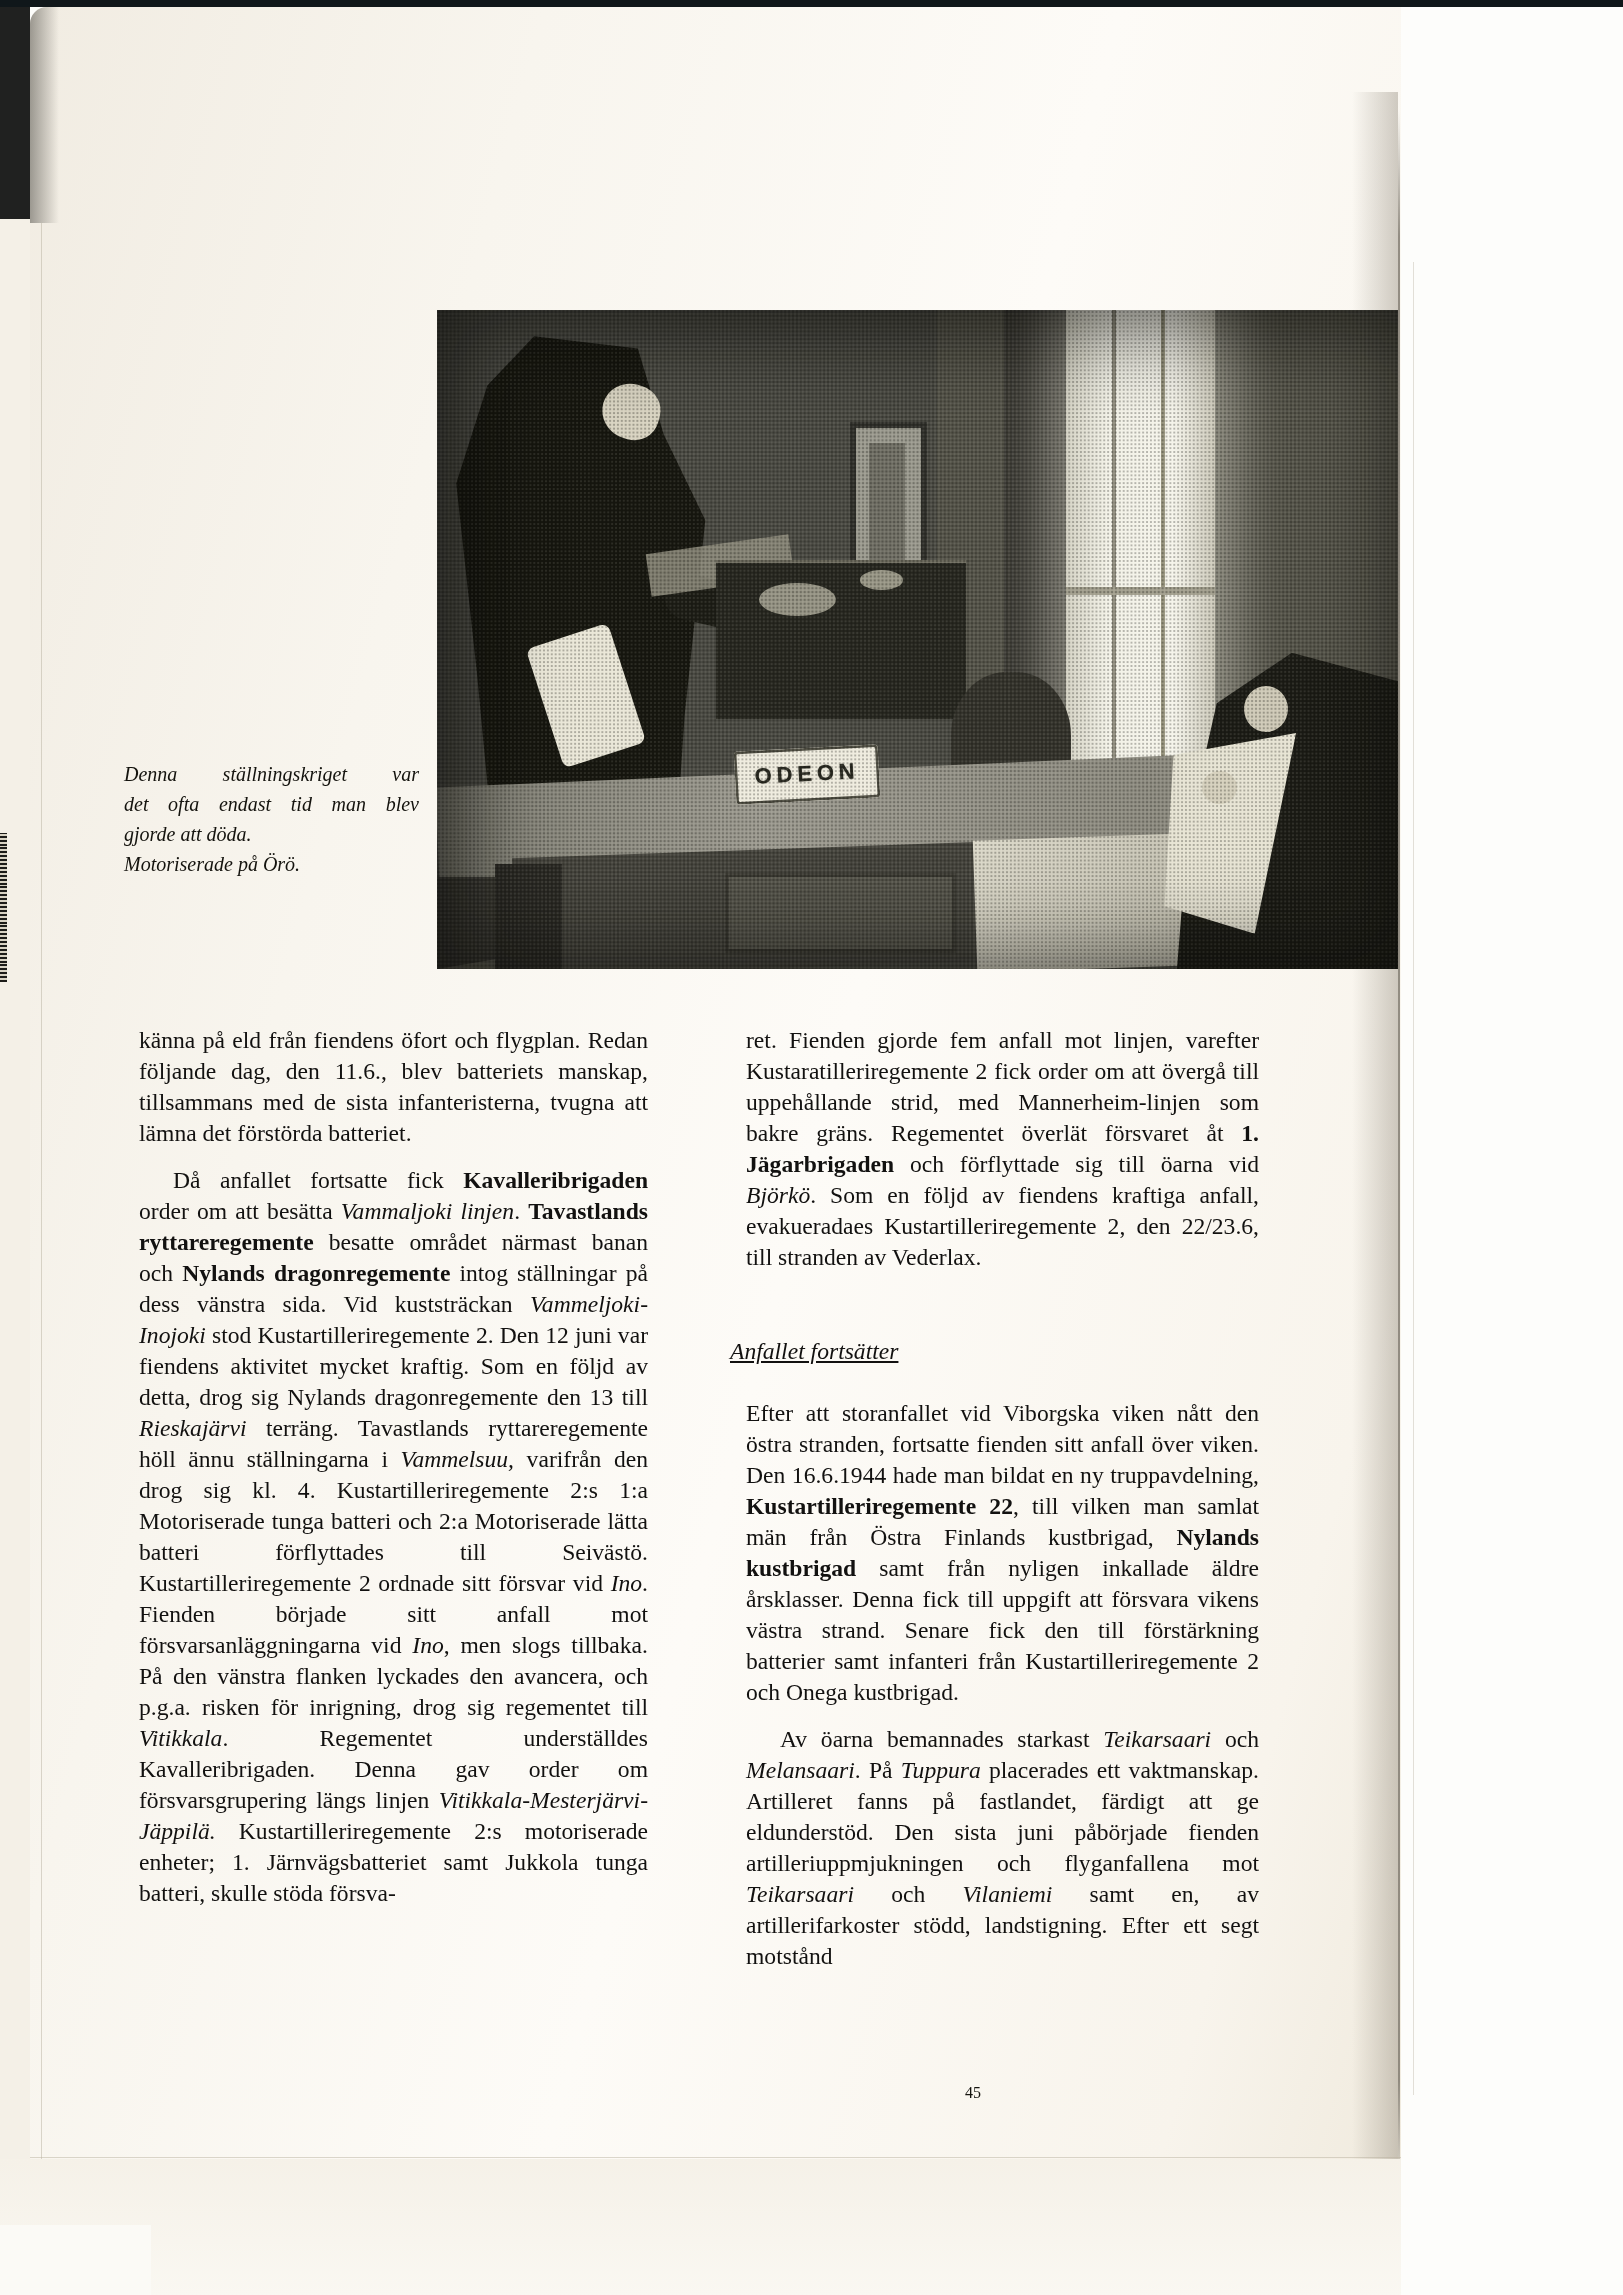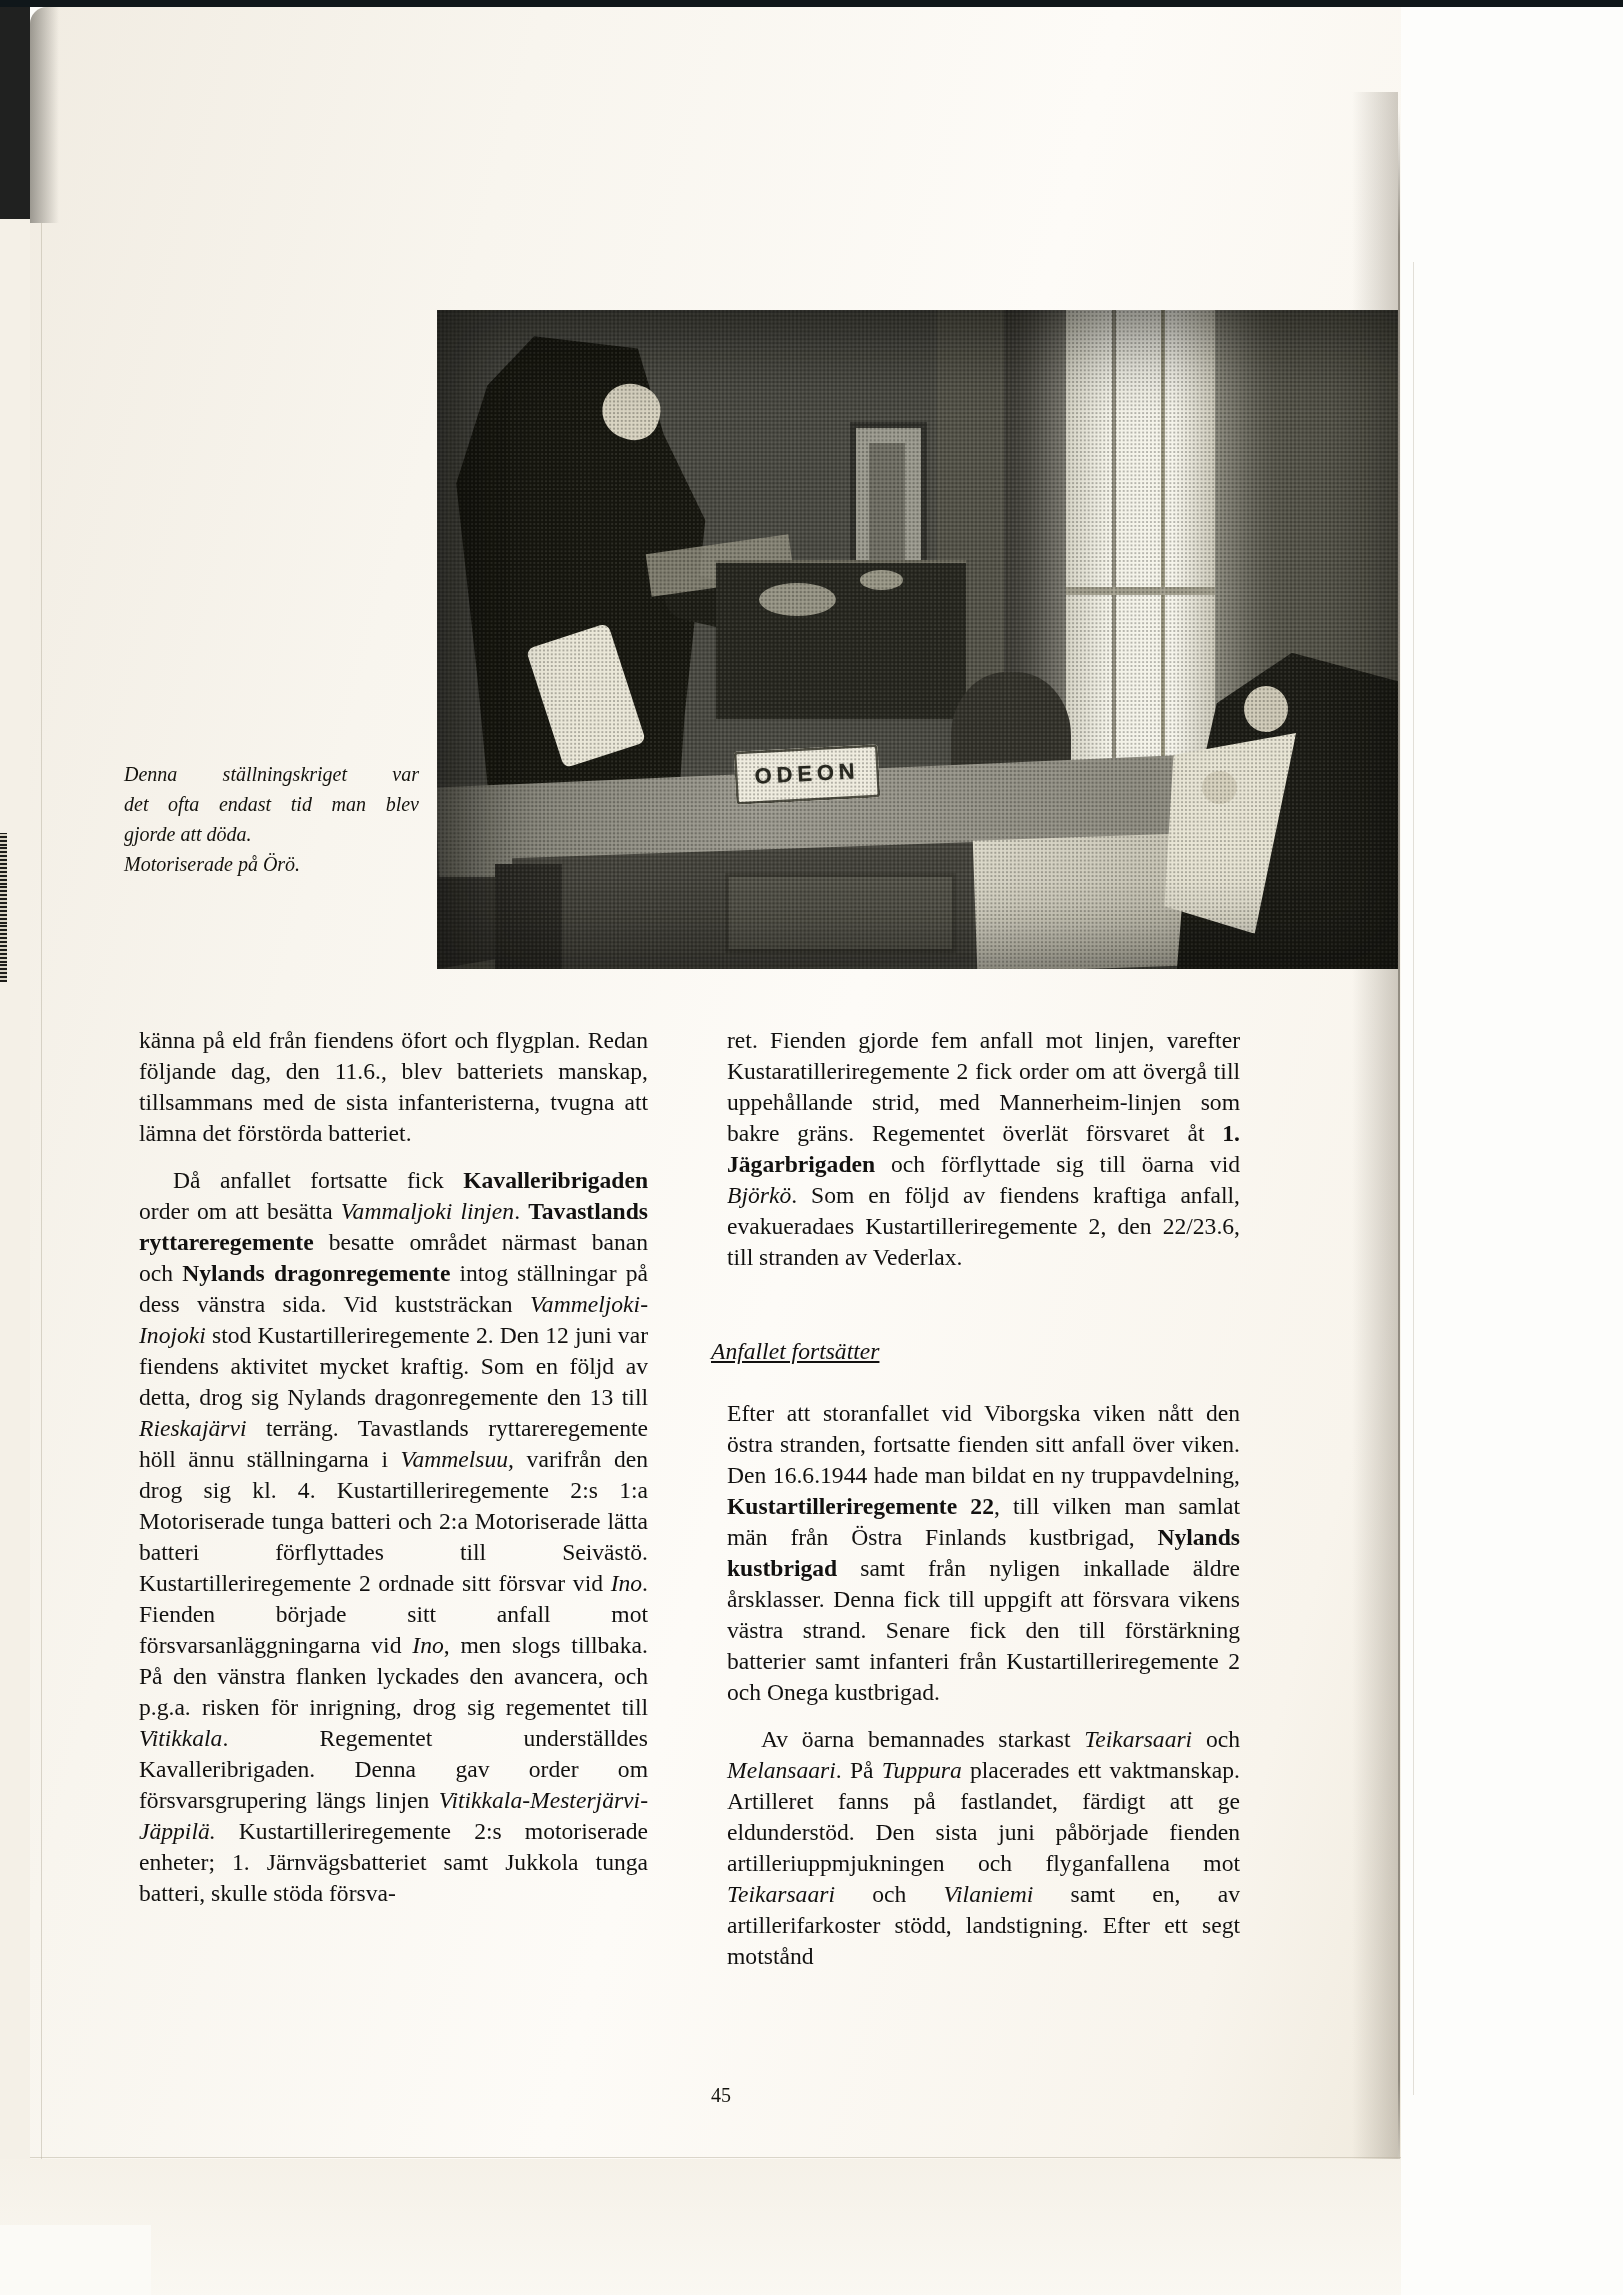--- a/index.html
+++ b/index.html
@@ -82,29 +82,29 @@
     box-shadow:inset 30px 22px 85px rgba(8,8,6,.55),inset -11.8px -29px 79px rgba(12,12,8,.32);}
 
   
   .caption{position:absolute;left:124px;top:759px;width:295px;font-style:italic;
     font-size:20px;line-height:30px;color:#14130e;}
   .caption .just{text-align:justify;text-align-last:justify;}
 
   
   .col{position:absolute;top:1009px;color:#121110;}
   .col-left{left:123px;width:541px;}
-  .col-right{left:711px;width:545px;}
+  .col-right{left:730px;width:545px;}
   .col p{margin:16px;font-size:23.6px;line-height:31px;text-align:justify;}
   .col p.indent{text-indent:34px;}
   .col .b{font-weight:bold;}
   .col .i{font-style:italic;}
   .col-heading{font-style:italic;font-size:23.6px;line-height:31px;margin:63px 0 31px 0;text-decoration:underline;}
 
-  .page-number{position:absolute;left:711px;top:2084px;width:524px;text-align:left;
-    font-size:20px;color:#14130e;}
+  .page-number{position:absolute;left:711px;top:2084px;width:524px;text-align:center;
+    font-size:16px;color:#14130e;}
 </style>
 </head>
 <body>
 
 <div class="top-strip"></div>
 <div class="left-black"></div>
 <div class="left-stack"></div>
 <div class="halftone-bar"></div>
 
 <div class="page"></div>

